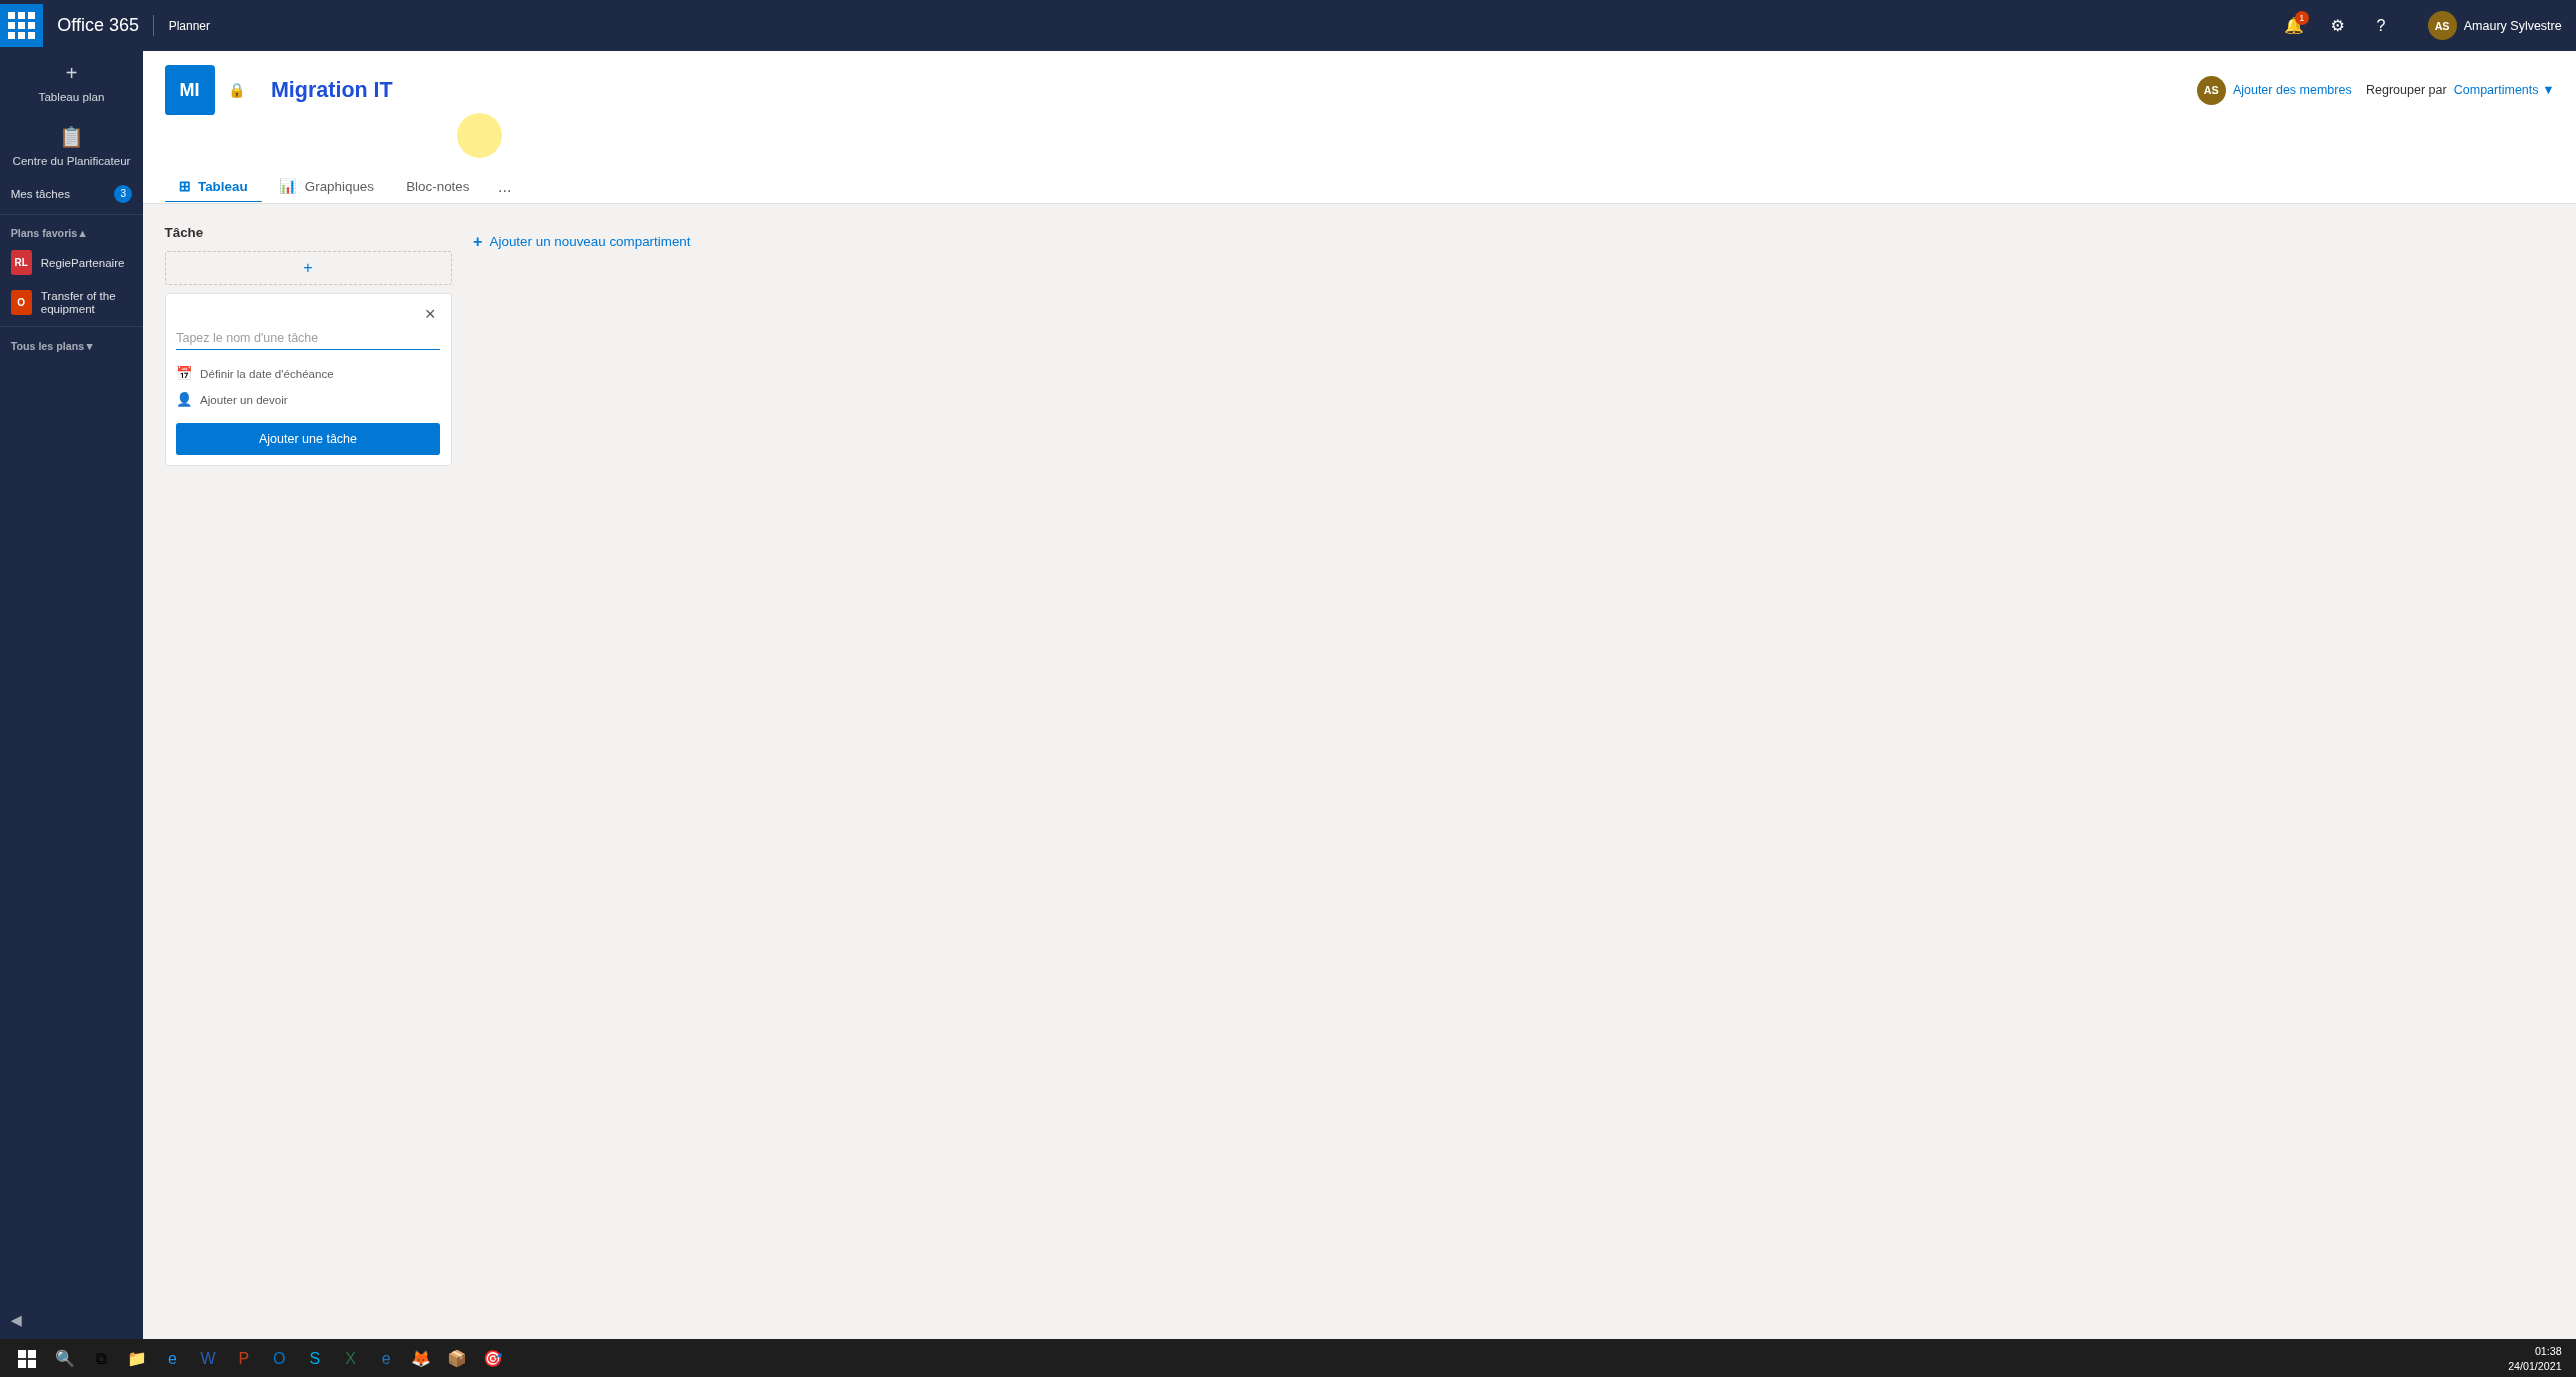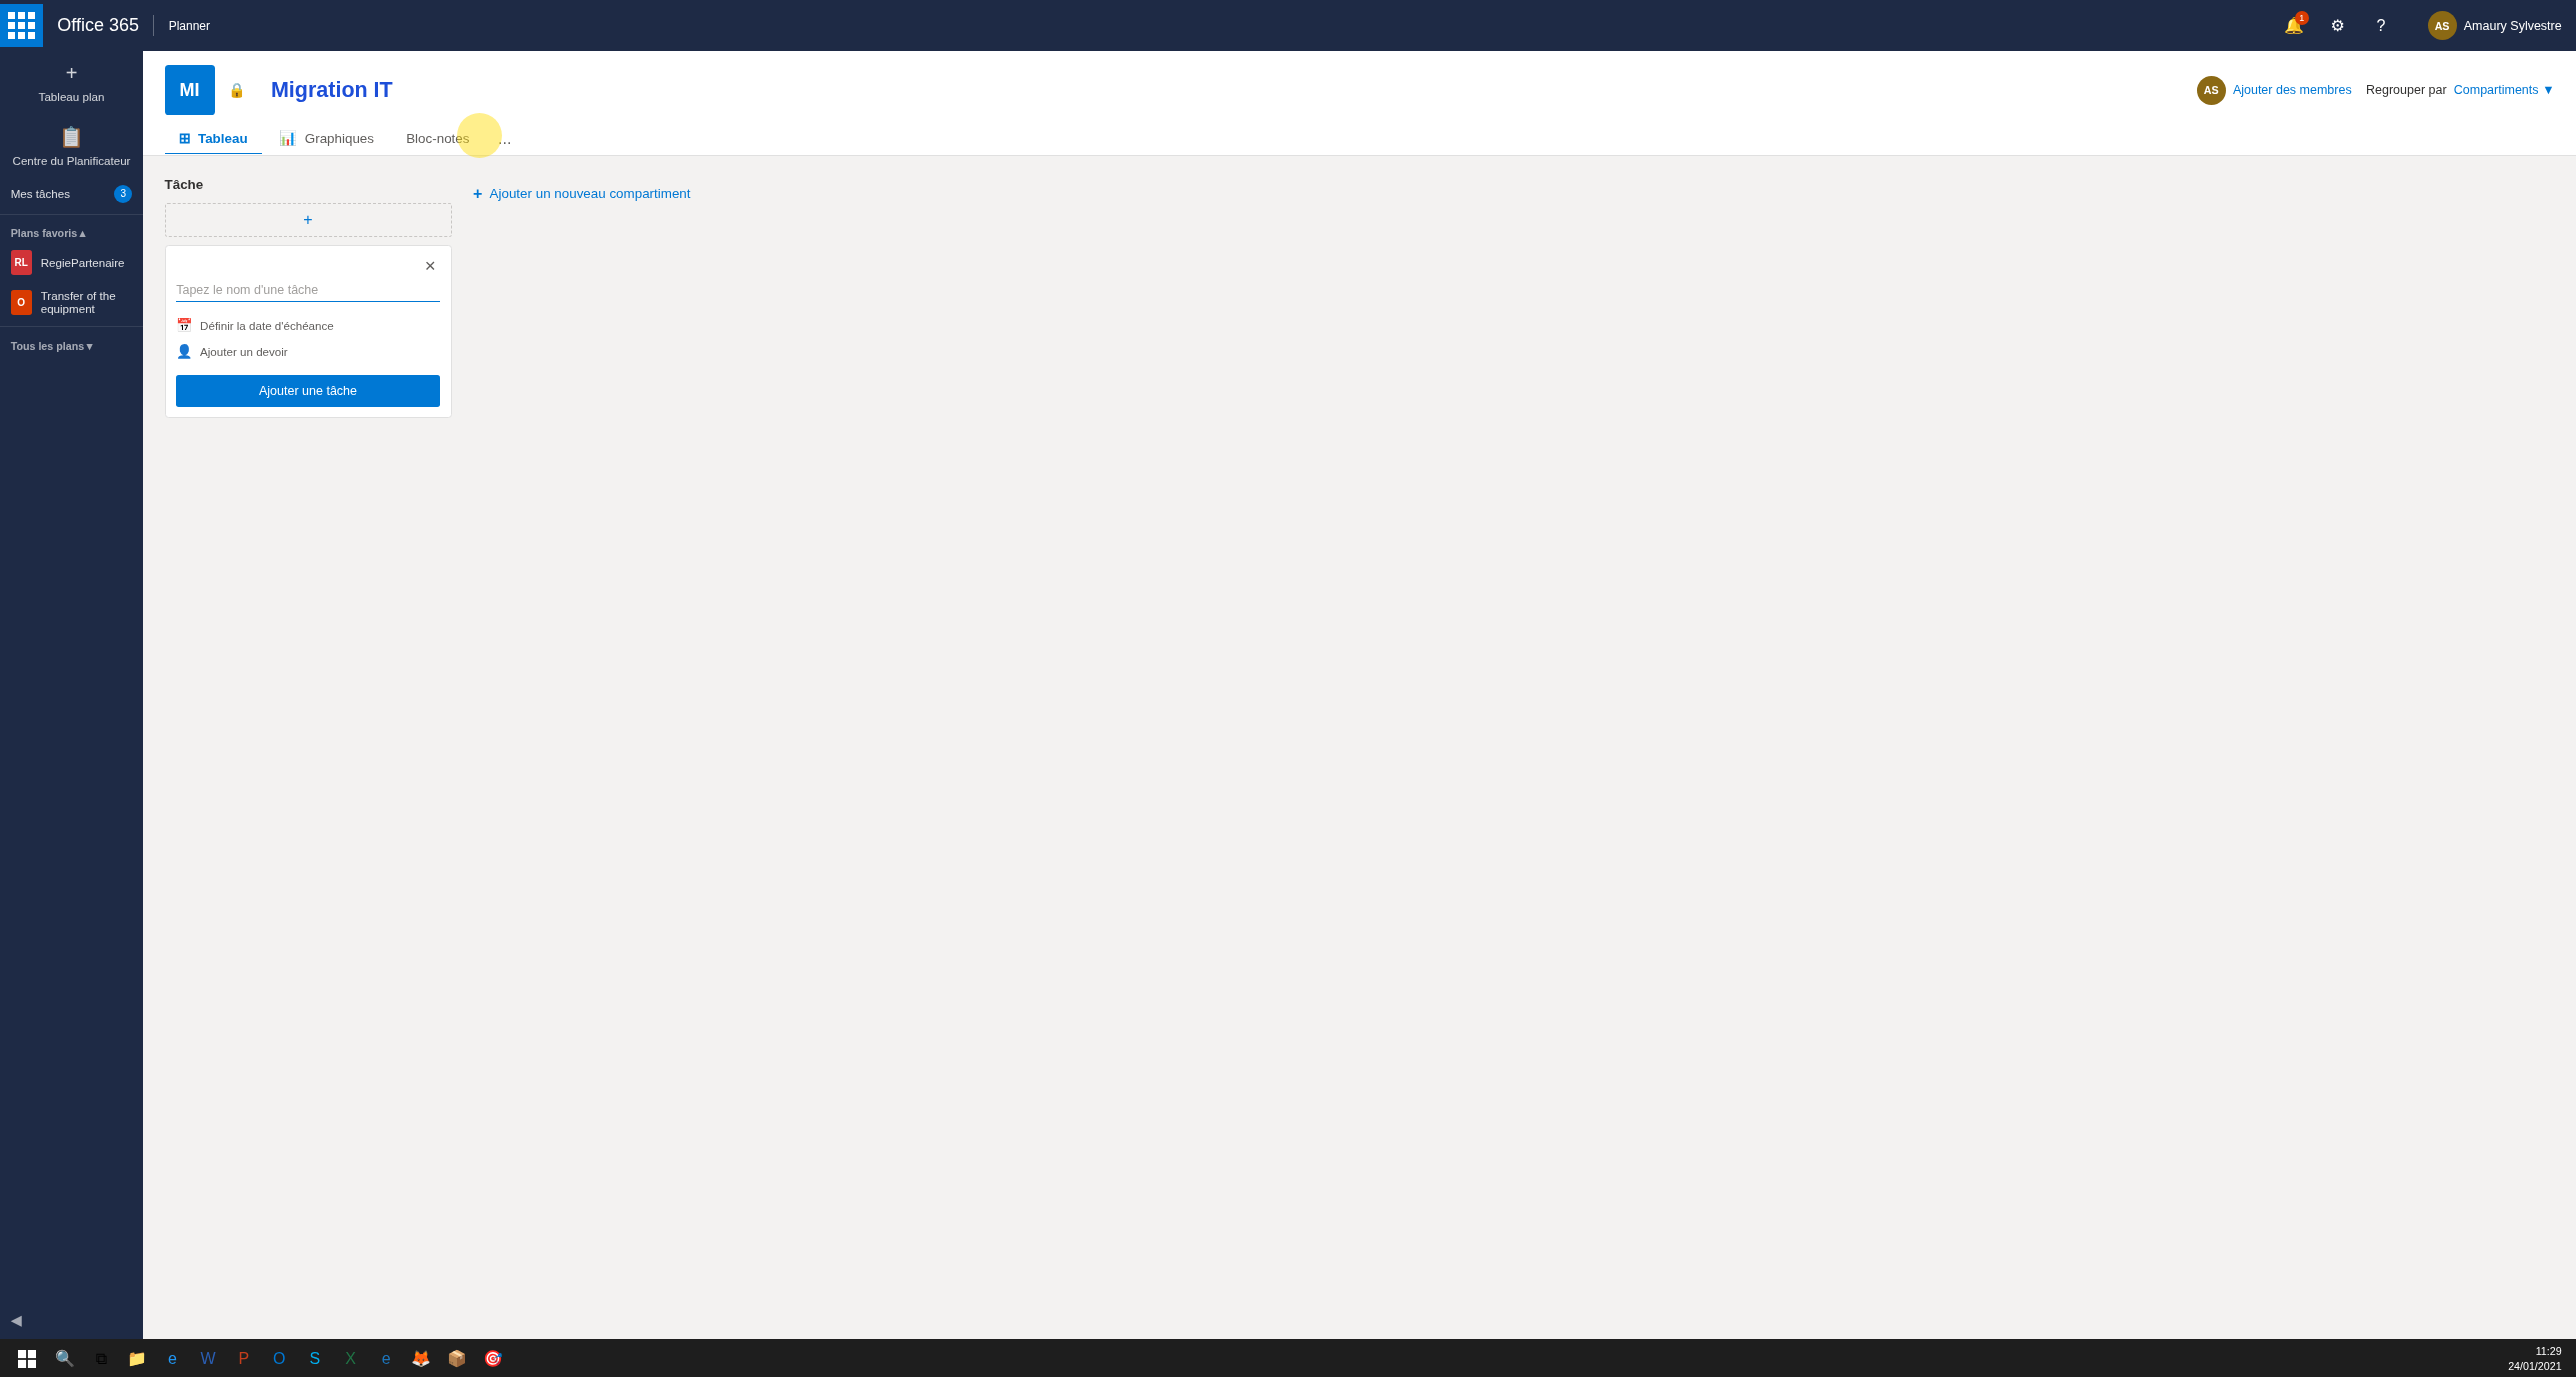--- a/index.html
+++ b/index.html
@@ -122,21 +122,21 @@
 
     
     .content-area {
       flex: 1; display: flex; flex-direction: column; overflow: hidden;
     }
 
     
     .plan-header {
       background: white; border-bottom: 0.9px solid #e0e0e0;
       padding: 0 21.5px;
-      display: flex; flex-direction: column;
+      display: flex; flex-direction: column; gap: 48px;
     }
     .plan-title-row {
       display: flex; align-items: center; gap: 14.3px;
       padding: 14.3px 0 7.2px;
     }
     .plan-mi-badge {
       width: 50px; height: 50px; background: #0078d4;
       display: flex; align-items: center; justify-content: center;
       color: white; font-size: 18px; font-weight: bold;
       border-radius: 3.6px; flex-shrink: 0;
@@ -430,17 +430,17 @@
   <div class="taskbar-icon" style="color:#c43e1c;">P</div>
   <div class="taskbar-icon" style="color:#0078d4;">O</div>
   <div class="taskbar-icon" style="color:#00aff0;">S</div>
   <div class="taskbar-icon" style="color:#207245;">X</div>
   <div class="taskbar-icon" style="color:#1C75BC;">e</div>
   <div class="taskbar-icon">🦊</div>
   <div class="taskbar-icon">📦</div>
   <div class="taskbar-icon">🎯</div>
   <div class="taskbar-spacer"></div>
   <div class="taskbar-time">
-    <div>11:29</div>
+    <div>01:38</div>
     <div>24/01/2021</div>
   </div>
 </div>
 
 
 </body></html>

